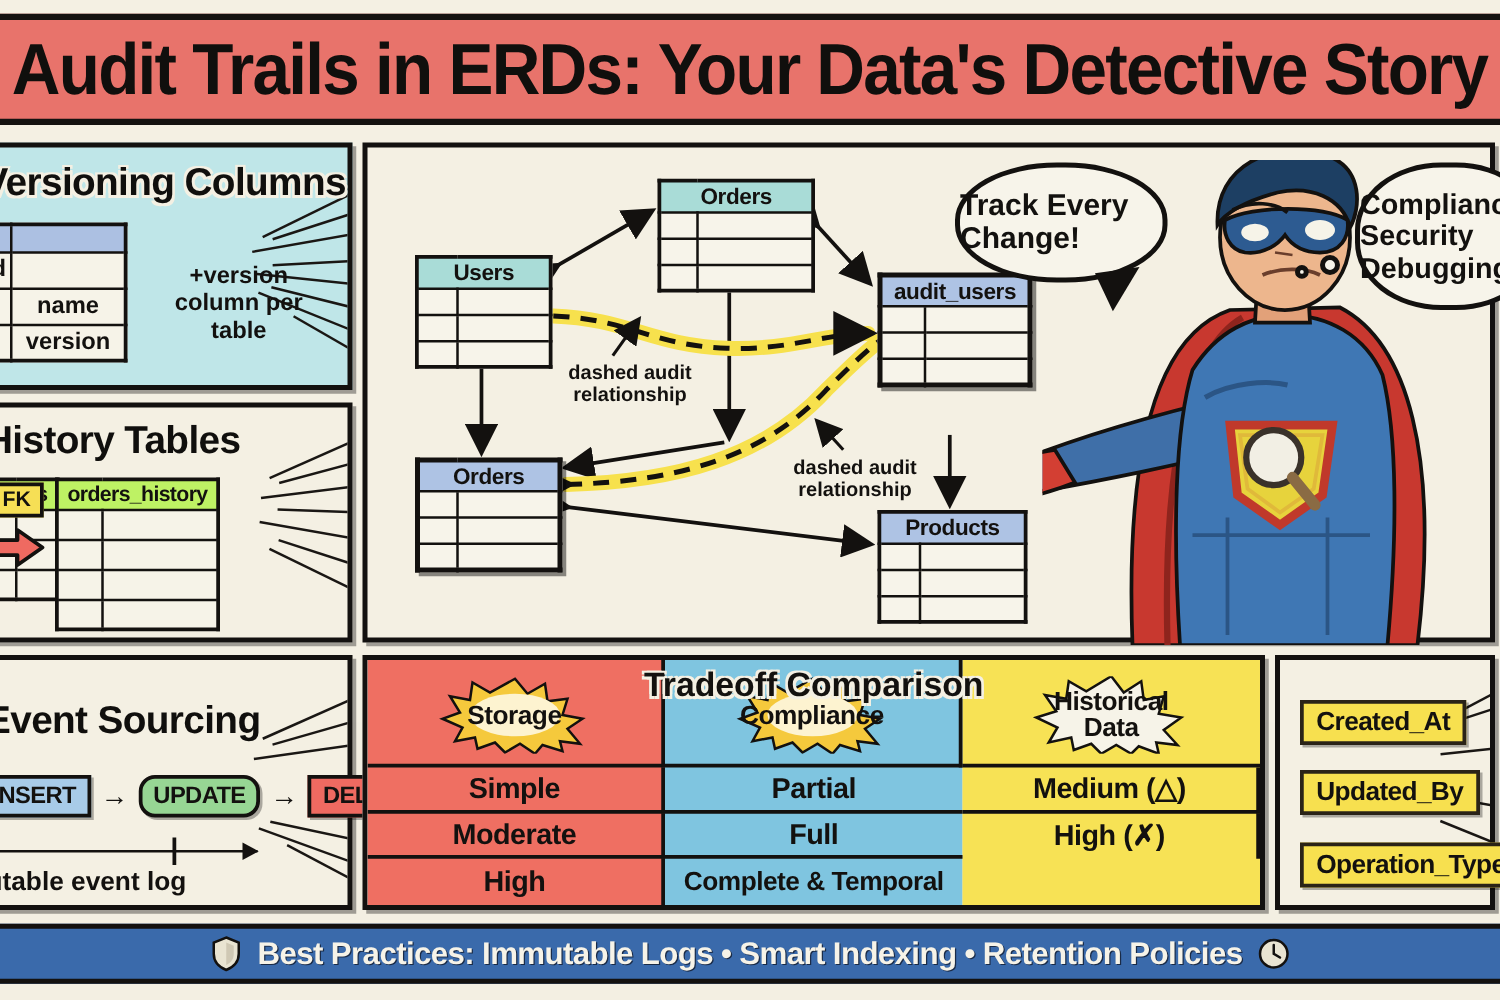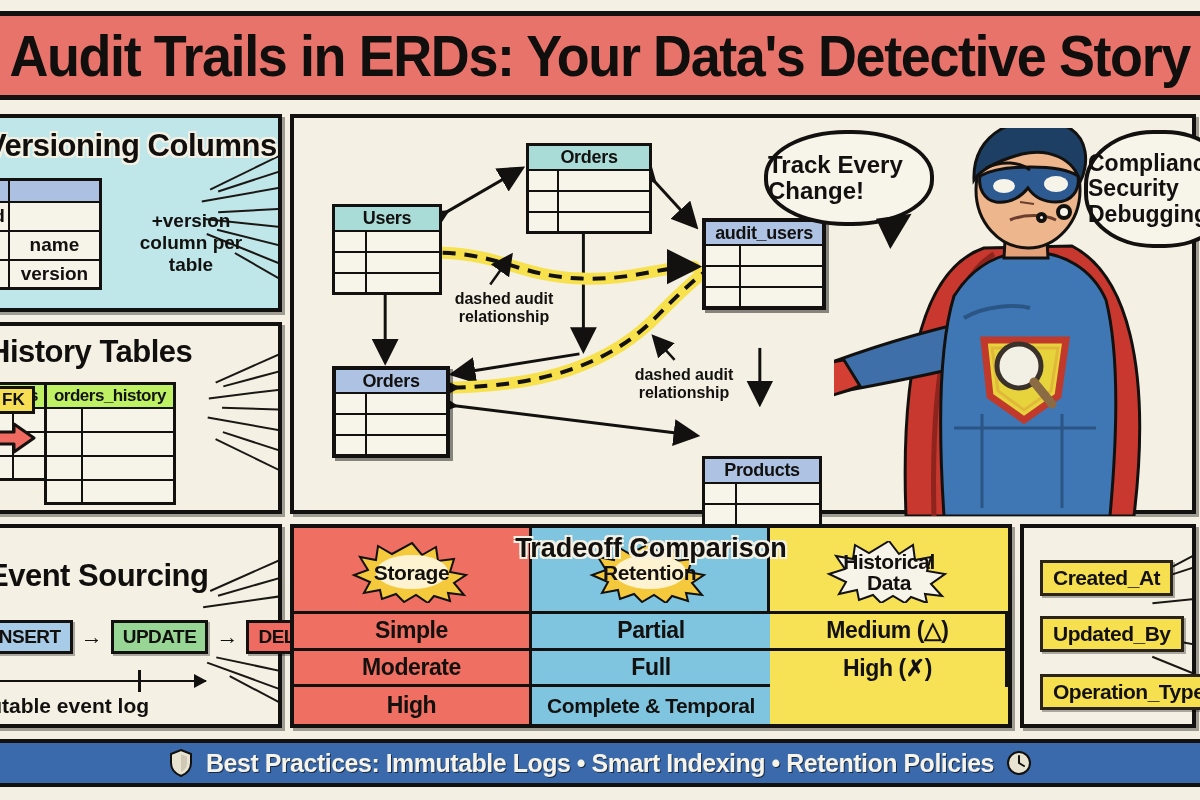--- a/index.html
+++ b/index.html
@@ -120,21 +120,21 @@
   .ev-row {
     position: absolute; left: 56px; top: 92px;
     display: flex; align-items: center; gap: 8px;
   }
   .ev-chip {
     border: 3px solid #13110f; font-weight: bold; font-size: 19px;
     padding: 3px 9px; color: #13110f; letter-spacing: -0.5px;
     box-shadow: 2px 2px 0 rgba(0,0,0,0.3);
   }
   .ev-insert { background: #a8cbe8; }
-  .ev-update { background: #97d694; }
+  .ev-update { background: #97d694; border-radius: 13px; }
   .ev-delete { background: #ef6a61; }
   .ev-arrow { font-size: 22px; font-weight: bold; color: #13110f; }
   .ev-axis {
     position: absolute; left: -10px; top: 152px; width: 290px; height: 2px;
     background: #13110f;
   }
   .ev-axis::after {
     content: ""; position: absolute; right: -1px; top: -6px;
     border-left: 13px solid #13110f;
     border-top: 7px solid transparent; border-bottom: 7px solid transparent;
@@ -163,21 +163,21 @@
   }
   .hd-teal { background: #a9dcd7; }
   .hd-blue { background: #aec3e4; }
 
   #t-users   { left: 38px; top: 86px; width: 110px; }
   #t-orders  { left: 232px; top: 25px; width: 126px; }
   #t-audit   { left: 408px; top: 100px; width: 124px;
                border-width: 4px; box-shadow: 3px 3px 0 rgba(0,0,0,0.45); }
   #t-orderb  { left: 38px; top: 248px; width: 118px;
                border-width: 4px; box-shadow: 3px 3px 0 rgba(0,0,0,0.45); }
-  #t-products{ left: 408px; top: 290px; width: 120px; margin-top: 48px; }
+  #t-products{ left: 408px; top: 290px; width: 120px; }
 
   .erd-note {
     position: absolute; font-weight: bold; font-size: 16px;
     line-height: 1.1; color: #13110f; text-align: center;
   }
   #note-a { left: 150px; top: 172px; width: 120px; }
   #note-b { left: 330px; top: 248px; width: 120px; }
 
   .bubble {
     position: absolute; background: #f7f4ea; border: 4px solid #13110f;
@@ -616,21 +616,21 @@
           </svg>
           <span class="burst-label">Storage</span>
         </span>
       </div>
       <div class="tt-head">
         <span class="burst">
           <svg viewBox="0 0 128 62">
             <polygon points="64,2 74,14 88,6 90,20 106,18 102,31 118,34 106,42 116,54 100,52 102,60 86,55 80,62 68,54 56,61 48,53 34,58 32,49 16,52 22,41 6,34 20,29 12,16 28,19 30,5 44,13" fill="#f5c93c" stroke="#13110f" stroke-width="2"></polygon>
             <ellipse cx="64" cy="31" rx="36" ry="17" fill="#fdf3d0"></ellipse>
           </svg>
-          <span class="burst-label">Retention</span>
+          <span class="burst-label">Compliance</span>
         </span>
       </div>
       <div class="tt-head last-col" style="border-right:none">
         <span class="burst">
           <svg viewBox="0 0 128 62">
             <polygon points="64,0 74,13 88,4 90,19 106,16 102,30 120,33 106,43 117,55 100,53 102,62 86,56 80,62 68,55 56,62 48,54 34,59 32,49 14,53 21,41 4,33 20,28 11,15 28,18 30,4 44,12" fill="#f6f3e8" stroke="#13110f" stroke-width="2"></polygon>
           </svg>
           <span class="burst-label">Historical Data</span>
         </span>
       </div>

